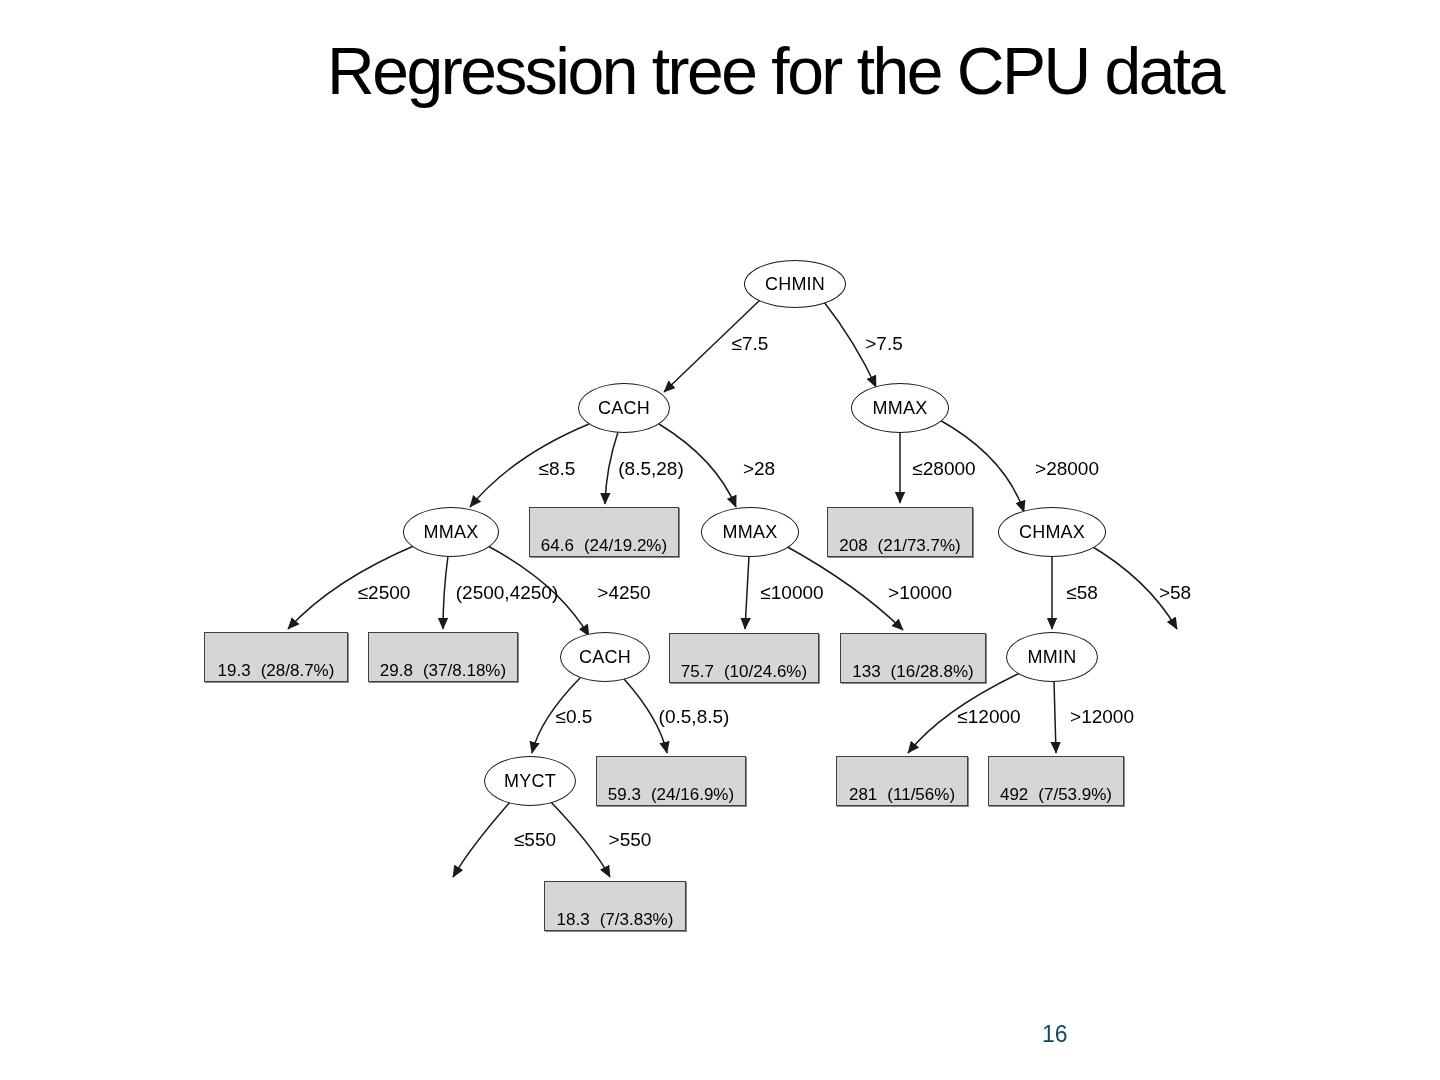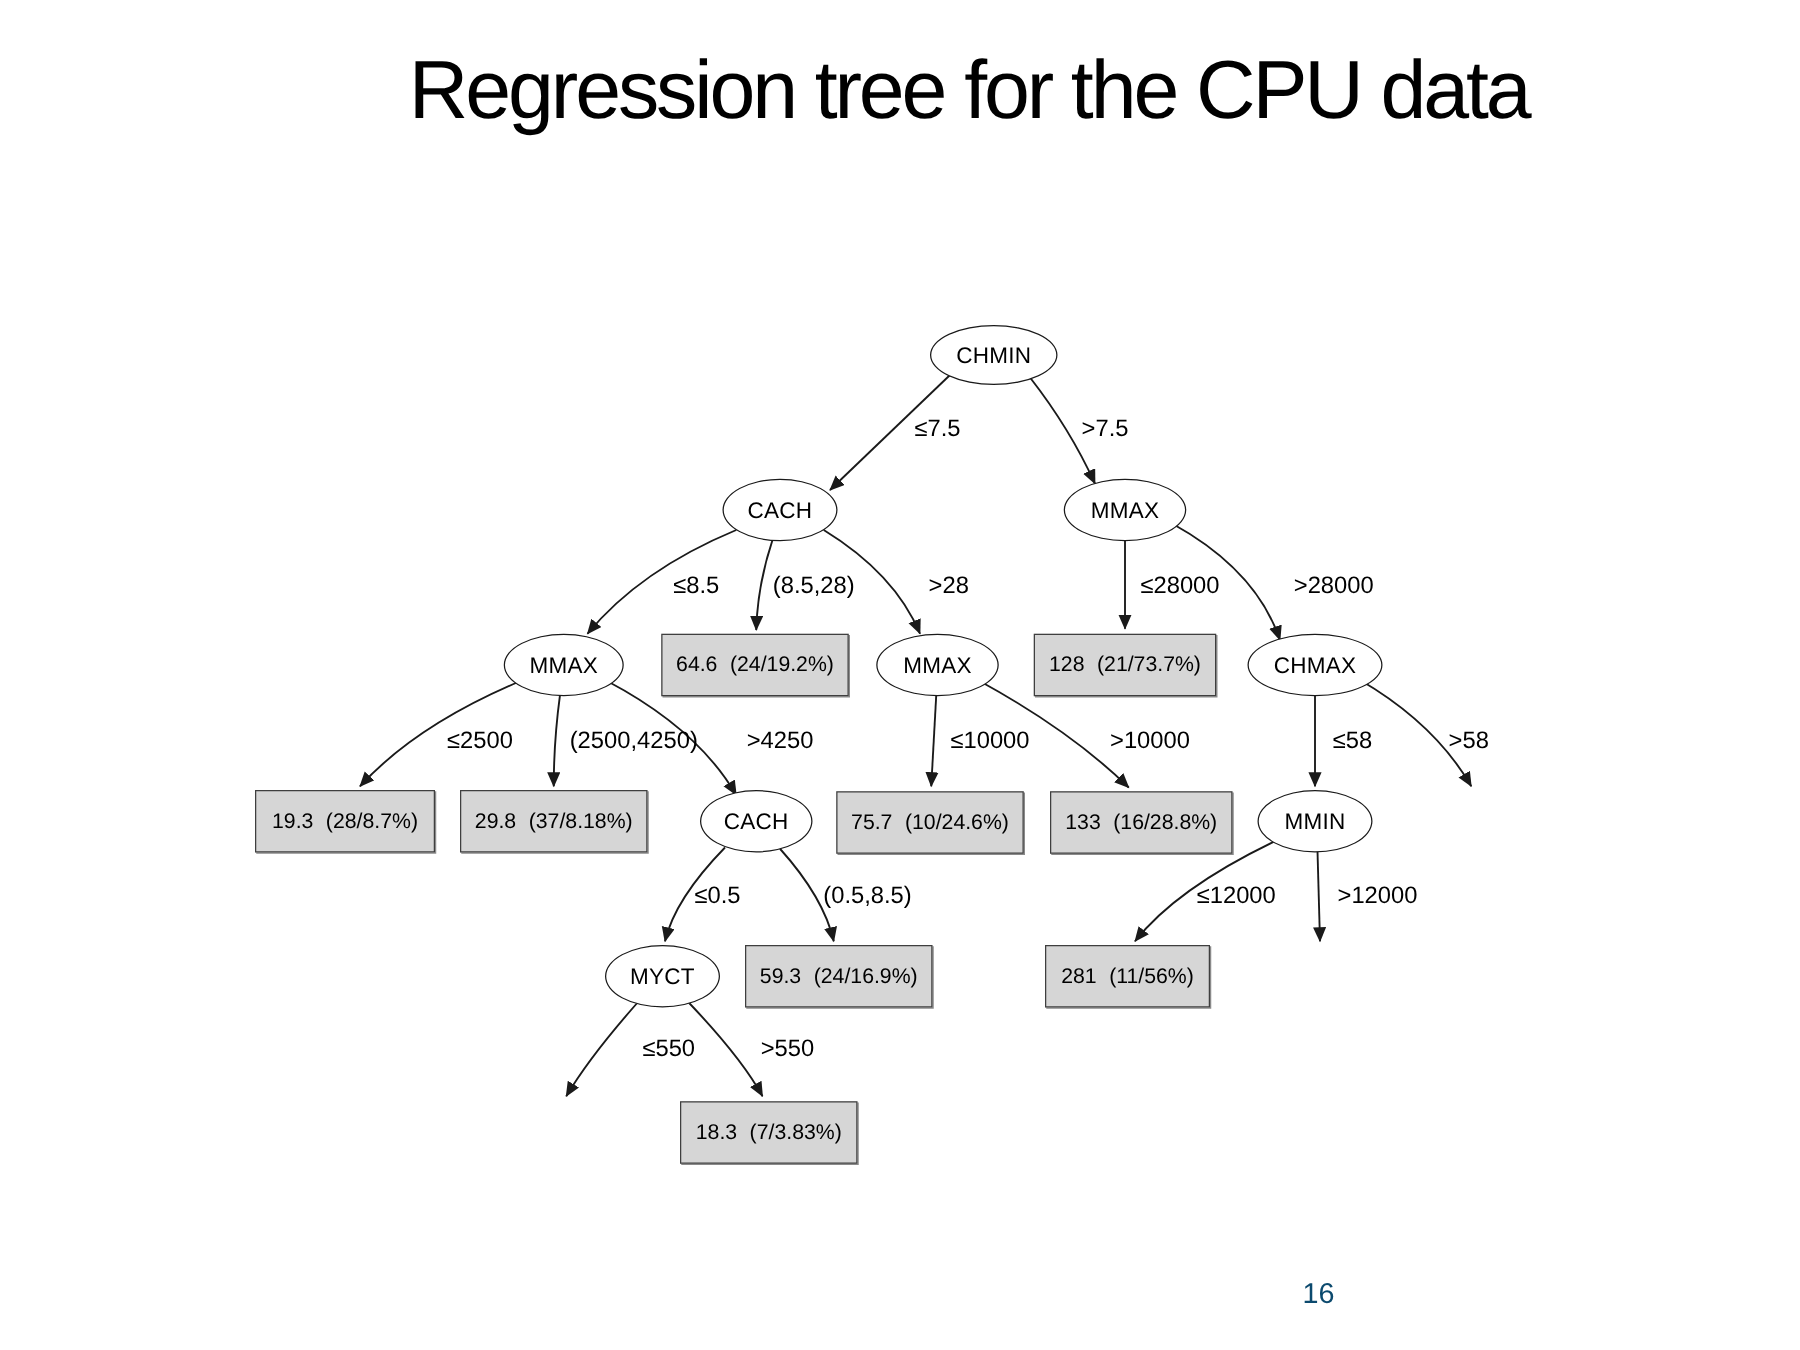--- a/index.html
+++ b/index.html
@@ -16,21 +16,21 @@
   .edges{position:absolute;left:0;top:0;}
   .dnode{
     position:absolute;transform:translate(-50%,-50%);
     background:#ffffff;border:1.6px solid #1a1a1a;border-radius:50%;
     display:flex;align-items:center;justify-content:center;
     font-size:18px;letter-spacing:0.2px;z-index:2;
   }
   .leaf{
     position:absolute;transform:translate(-50%,-50%);height:48px;
     background:#d6d6d6;border:1.6px solid #3f3f3f;
-    display:flex;align-items:center;justify-content:center;gap:10px;
+    display:flex;align-items:flex-end;justify-content:center;gap:10px;
     font-size:17px;white-space:nowrap;z-index:2;
     box-shadow:1px 1px 0 #8a8a8a;
   }
   .elabel{
     position:absolute;transform:translate(-50%,-50%);
     font-size:19px;white-space:nowrap;z-index:3;
   }
   .pagenum{
     position:absolute;left:1042px;top:1008px;
     font-size:23px;color:#0c4a6e;
@@ -101,21 +101,21 @@
       </div>
     <div class="dnode" style="left:530px;top:768px;width:90px;height:48px">
         <span>MYCT</span>
       </div>
 
     <div class="leaf" style="left:604px;top:519px;width:148px">
         <span>64.6</span>
         <span>(24/19.2%)</span>
       </div>
     <div class="leaf" style="left:900px;top:519px;width:144px">
-        <span>128</span>
+        <span>208</span>
         <span>(21/73.7%)</span>
       </div>
     <div class="leaf" style="left:276px;top:644px;width:142px">
         <span>19.3</span>
         <span>(28/8.7%)</span>
       </div>
     <div class="leaf" style="left:443px;top:644px;width:148px">
         <span>29.8</span>
         <span>(37/8.18%)</span>
       </div>
@@ -127,20 +127,24 @@
         <span>133</span>
         <span>(16/28.8%)</span>
       </div>
     <div class="leaf" style="left:671px;top:768px;width:148px">
         <span>59.3</span>
         <span>(24/16.9%)</span>
       </div>
     <div class="leaf" style="left:902px;top:768px;width:130px">
         <span>281</span>
         <span>(11/56%)</span>
+      </div>
+    <div class="leaf" style="left:1056px;top:768px;width:134px">
+        <span>492</span>
+        <span>(7/53.9%)</span>
       </div>
     <div class="leaf" style="left:615px;top:893px;width:140px">
         <span>18.3</span>
         <span>(7/3.83%)</span>
       </div>
 
     <span class="elabel" style="left:750px;top:331px">≤7.5</span>
     <span class="elabel" style="left:884px;top:331px">&gt;7.5</span>
     <span class="elabel" style="left:557px;top:456px">≤8.5</span>
     <span class="elabel" style="left:651px;top:456px">(8.5,28)</span>

